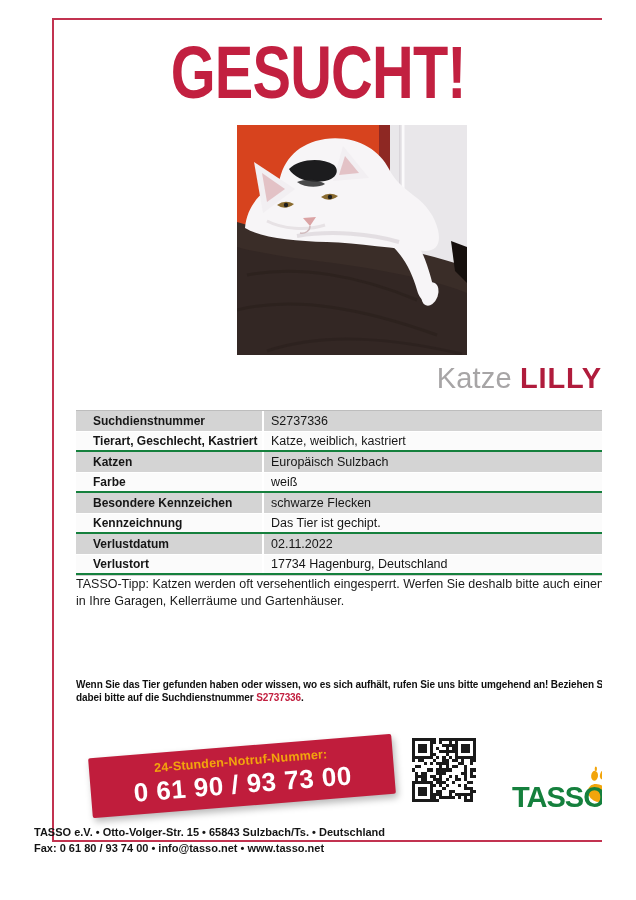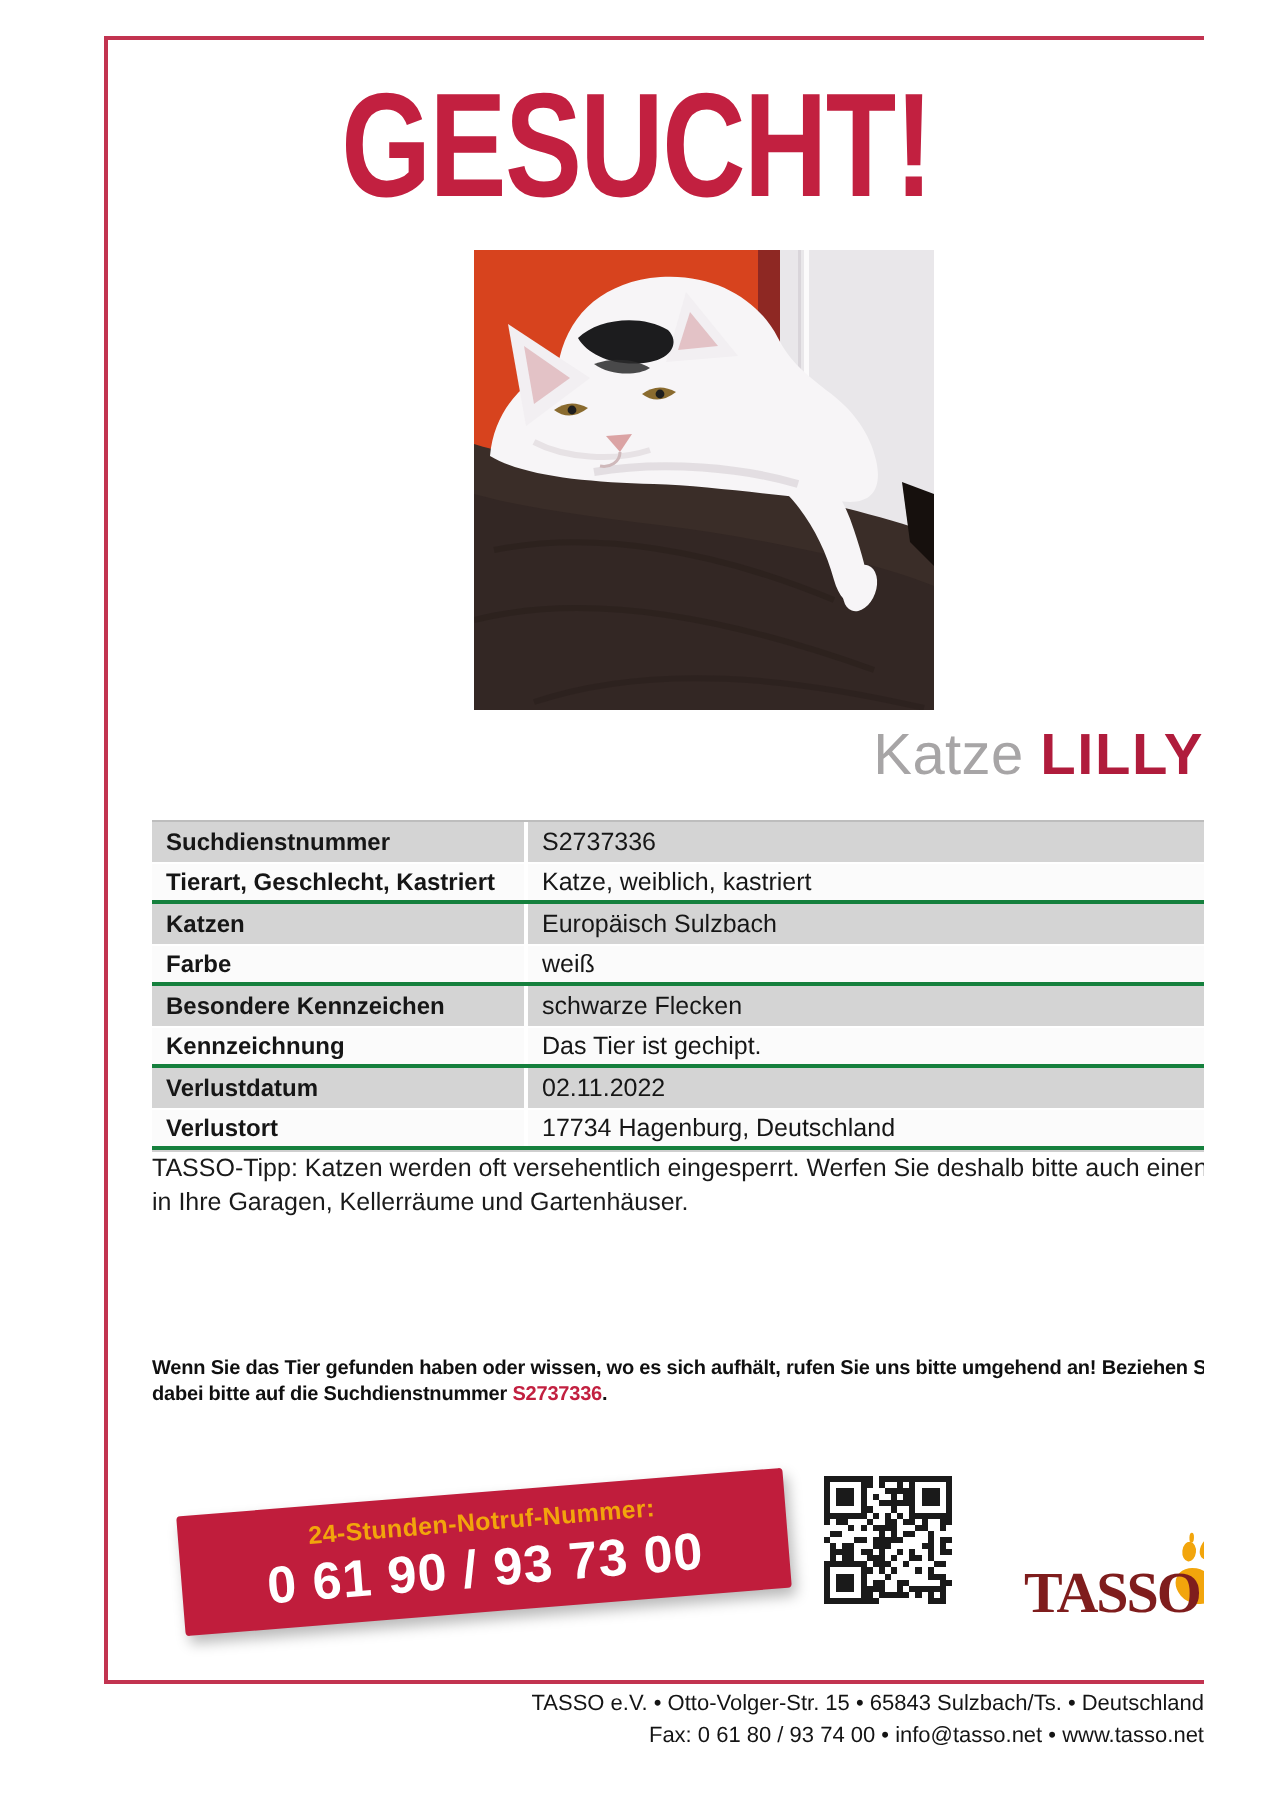--- a/index.html
+++ b/index.html
@@ -32,21 +32,21 @@
   .subtitle .pet-name { color:#b01c3c; font-weight:bold; letter-spacing:0.8px; }
 
   .info-table {
     position:absolute; left:42px; top:410px; width:552px;
     border-top:1px solid #bdbdbd; border-bottom:1px solid #cfcfcf;
     font-size:12.5px; color:#161616;
   }
   .info-row { display:flex; align-items:center; height:20.5px; border-bottom:2px solid #15803d; }
   .info-row:nth-child(odd)  { background:#d4d4d4; border-bottom:1px solid #ffffff; }
   .info-row:nth-child(even) { background:#fbfbfb; }
-  .info-label { width:186px; padding-left:7px; font-weight:bold; font-size:12px; white-space:nowrap; }
+  .info-label { width:186px; padding-left:17px; font-weight:bold; font-size:12px; white-space:nowrap; }
   .col-divider { width:2px; align-self:stretch; background:#ffffff; }
   .info-value { flex:1; padding-left:7px; white-space:nowrap; }
 
   .tip {
     position:absolute; left:42px; top:576px; width:558px;
     font-size:12.5px; line-height:1.38; color:#1a1a1a;
   }
 
   .cta {
     position:absolute; left:42px; top:678px; width:564px;
@@ -62,30 +62,30 @@
     text-align:center; padding-top:8px;
   }
   .hotline-label { color:#f2a50c; font-size:12.5px; font-weight:bold; letter-spacing:0.2px; }
   .hotline-number { color:#ffffff; font-size:26px; font-weight:bold; letter-spacing:0.5px; margin-top:1px; white-space:nowrap; }
 
   .qr { position:absolute; left:378px; top:738px; width:64px; height:64px; }
   .qr svg { display:block; width:100%; height:100%; }
 
   .logo { position:absolute; left:470px; top:733px; width:162px; height:86px; }
   .logo-text-row { position:absolute; left:8px; top:48px; display:flex; align-items:baseline; }
-  .logo-name { color:#7f1d1d; font-size:29px; font-weight:bold; letter-spacing:-1px;font-family:Liberation Serif, serif; }
+  .logo-name { color:#15803d; font-size:29px; font-weight:bold; letter-spacing:-1px; }
   .logo-suffix { color:#c4192d; font-size:11px; font-weight:bold; margin-left:4px; }
   .paw { position:absolute; }
   .paw svg { display:block; }
   .paw-large { left:110px; top:7px;  width:44px; height:46px; transform:rotate(30deg); }
   .paw-small { left:80px;  top:31px; width:38px; height:40px; transform:rotate(30deg); }
 
   .footer {
-    position:absolute; left:0; right:0; top:844px; text-align:right;
-    font-size:11px; font-weight:normal; color:#141414; line-height:16px;
+    position:absolute; left:0; right:0; top:824px; text-align:left;
+    font-size:11px; font-weight:bold; color:#141414; line-height:16px;
   }
 </style>
 </head>
 <body>
 
 <div class="page">
 
   <svg class="frame-svg" viewBox="0 0 636 900" aria-hidden="true">
     <path d="M577 841 H19 V19 H575 Q619 19 619 63 V717" fill="none" stroke="#c23350" stroke-width="2"></path>
   </svg>

